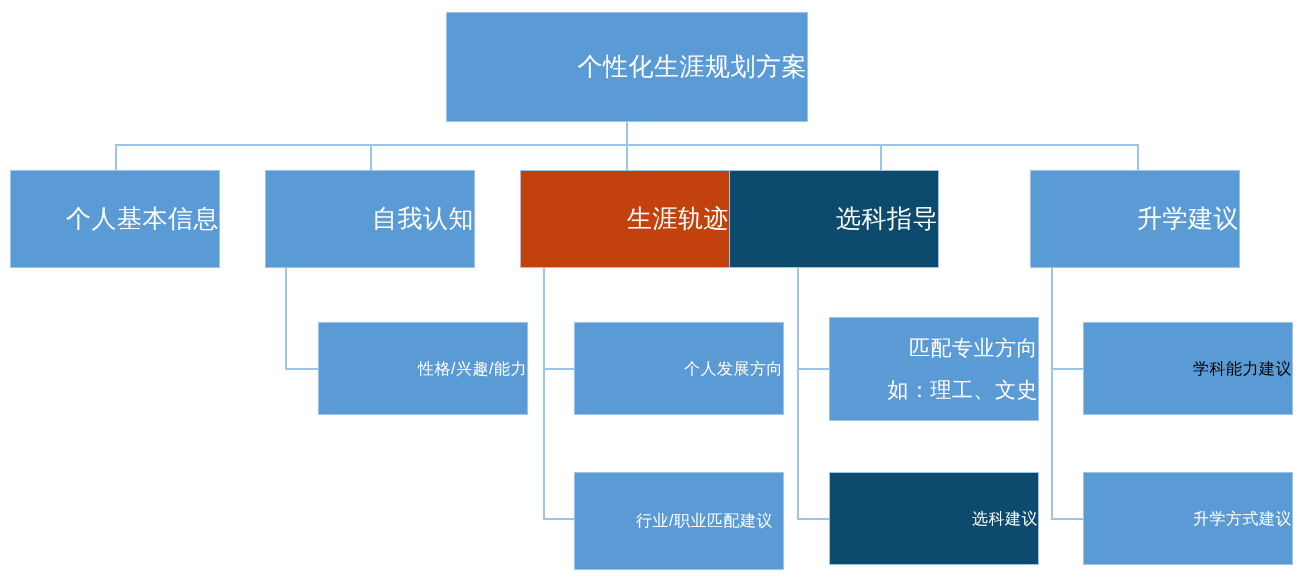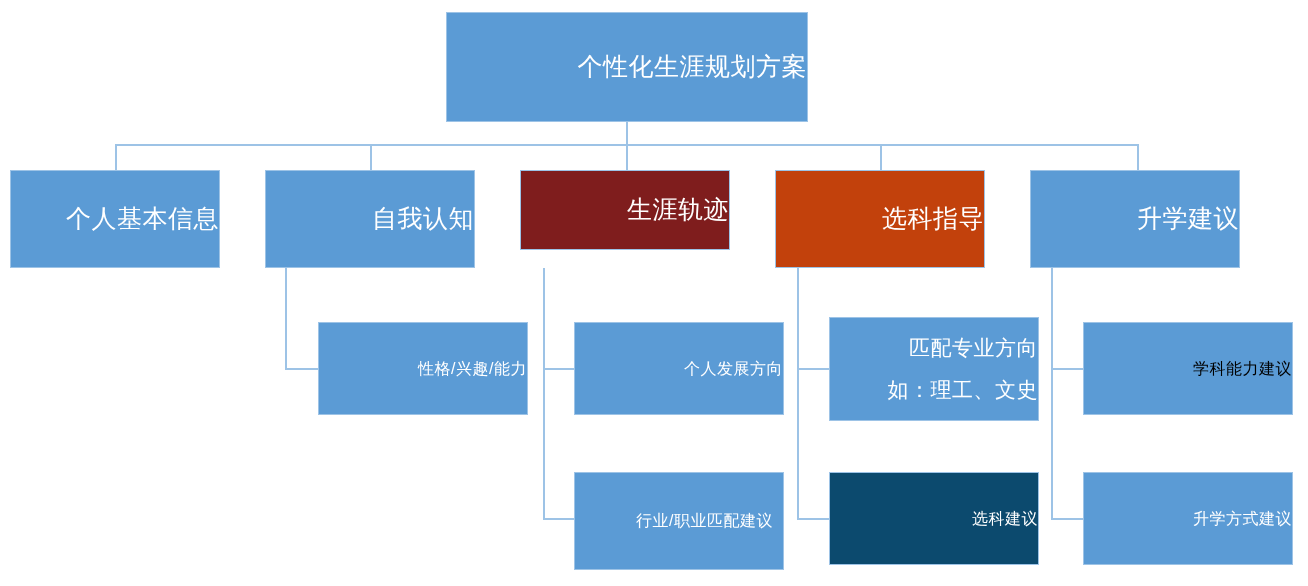--- a/index.html
+++ b/index.html
@@ -91,25 +91,25 @@
   </div>
 
   <div class="node n-l2" style="left: 10px; top: 170px; width: 210px; height: 98px; background: rgb(91, 155, 213); border-color: rgb(157, 195, 230); color: rgb(255, 255, 255);">
     <span class="line">个人基本信息</span>
   </div>
 
   <div class="node n-l2" style="left: 265px; top: 170px; width: 210px; height: 98px; background: rgb(91, 155, 213); border-color: rgb(157, 195, 230); color: rgb(255, 255, 255);">
     <span class="line">自我认知</span>
   </div>
 
-  <div class="node n-l2" style="left: 520px; top: 170px; width: 210px; height: 80px; background: #7f1d1d; border-color: rgb(157, 195, 230); color: rgb(255, 255, 255); padding-left: 44px;">
+  <div class="node n-l2" style="left: 520px; top: 170px; width: 210px; height: 98px; background: #c2410c; border-color: rgb(157, 195, 230); color: rgb(255, 255, 255); padding-left: 44px;">
     <span class="line">生涯轨迹</span>
   </div>
 
-  <div class="node n-l2" style="left: 775px; top: 170px; width: 210px; height: 98px; background: #c2410c; border-color: rgb(157, 195, 230); color: rgb(255, 255, 255);">
+  <div class="node n-l2" style="left: 729px; top: 170px; width: 210px; height: 98px; background: #0c4a6e; border-color: rgb(157, 195, 230); color: rgb(255, 255, 255);">
     <span class="line">选科指导</span>
   </div>
 
   <div class="node n-l2" style="left: 1030px; top: 170px; width: 210px; height: 98px; background: rgb(91, 155, 213); border-color: rgb(157, 195, 230); color: rgb(255, 255, 255);">
     <span class="line">升学建议</span>
   </div>
 
   <div class="node n-l3" style="left: 318px; top: 322px; width: 210px; height: 93px; background: rgb(91, 155, 213); border-color: rgb(157, 195, 230); color: rgb(255, 255, 255);">
     <span class="line">性格/兴趣/能力</span>
   </div>

